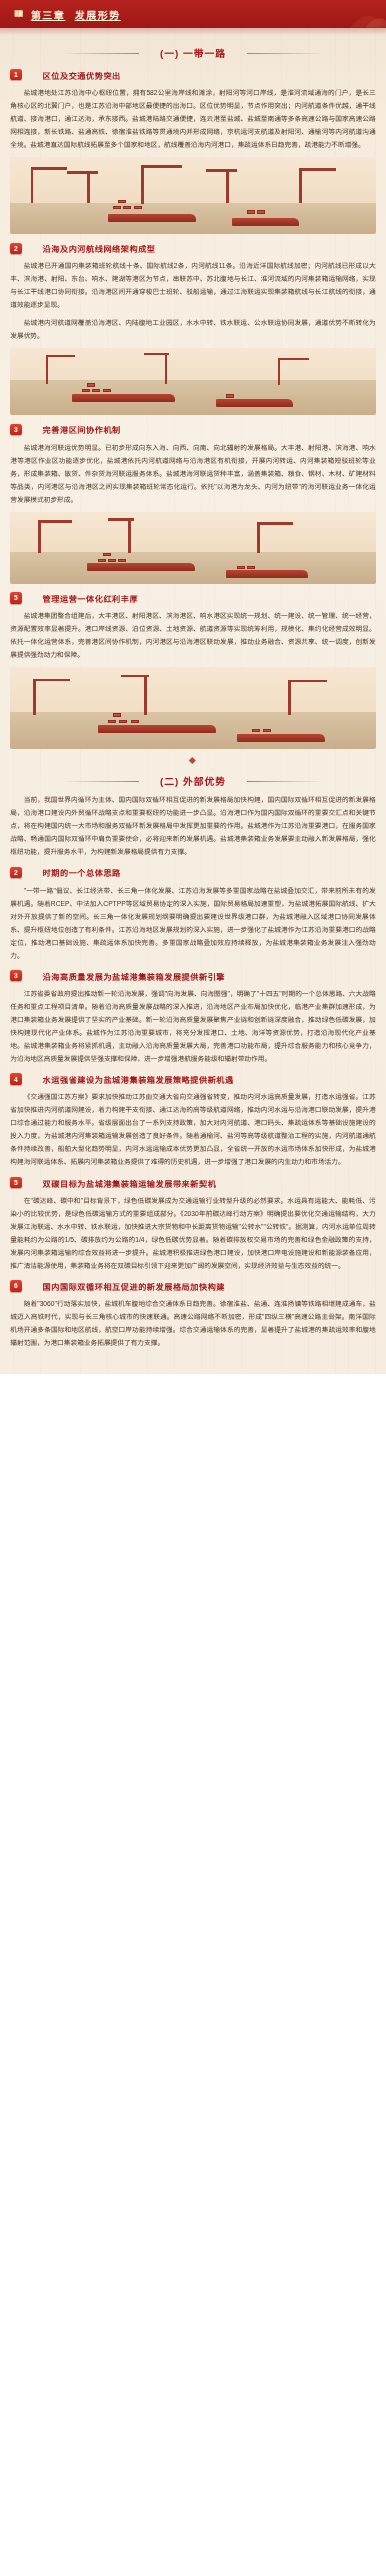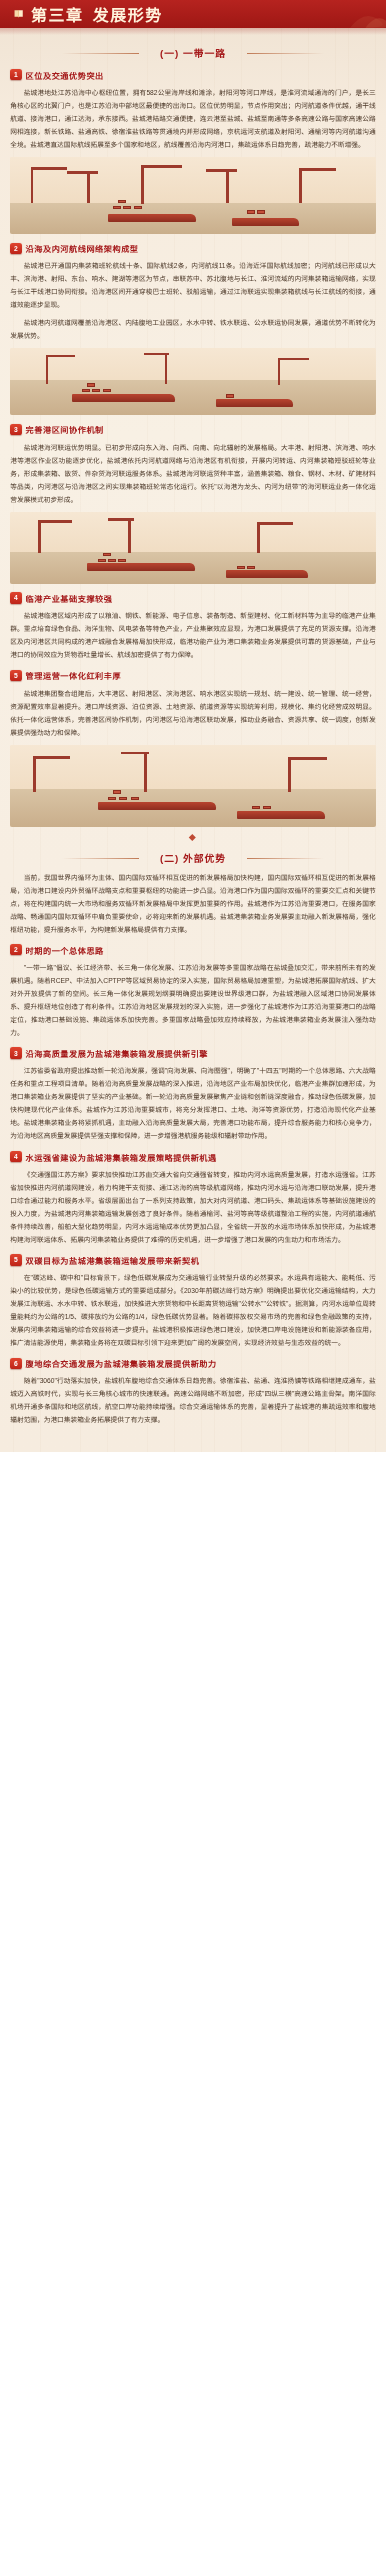--- a/index.html
+++ b/index.html
@@ -42,23 +42,24 @@
     z-index: 3;
   }
   .chapter-header .hdr-icon {
     width: 11.3px; height: 11.3px;
     margin-right: 6.2px;
     display: inline-flex;
     align-items: center; justify-content: center;
   }
   .chapter-title {
     color: #fff3dc;
-    font-size: 16px;
+    font-size: 10px;
     font-weight: bold;
     letter-spacing: 1.5px;
+    text-decoration: underline;
   }
   .hdr-deco {
     position: absolute;
     right: 0; top: 0; bottom: 0;
     width: 82px;
     opacity: 0.35;
   }
 
   
   .section-banner {
@@ -89,21 +90,21 @@
 
   
   .item {
     position: relative;
     margin: 0 10.3px 3.1px;
     z-index: 2;
   }
   .item-title {
     display: flex;
     align-items: center;
-    gap: 4px;
+    gap: 21px;
     margin: 8.2px 0 5.2px;
   }
   .num-badge {
     flex: 0 0 auto;
     width: 11.3px; height: 11.3px;
     border-radius: 2.6px;
     background: linear-gradient(180deg,#e0452f 0%, #bd2318 100%);
     color: #fff;
     font-size: 6.7px;
     font-weight: bold;
@@ -303,27 +304,20 @@
       <div class="ship" style="left:216px; width:82px; bottom:8%;"></div>
       <div class="container" style="left:88px; bottom:30%;"></div>
       <div class="container" style="left:98px; bottom:30%;"></div>
       <div class="container" style="left:108px; bottom:30%;"></div>
       <div class="container" style="left:93px; bottom:38%;"></div>
       <div class="container" style="left:227px; bottom:20%;"></div>
       <div class="container" style="left:237px; bottom:20%;"></div>
     </div>
   </div>
 
-  <div class="item">
-    <div class="item-title">
-      <span class="num-badge">4</span>
-      <span class="t-text">临港产业基础支撑较强</span>
-    </div>
-    <p class="para">盐城港临港区域内形成了以粮油、钢铁、新能源、电子信息、装备制造、新型建材、化工新材料等为主导的临港产业集群。重点培育绿色食品、海洋生物、风电装备等特色产业，产业集聚效应显现，为港口发展提供了充足的货源支撑。沿海港区及内河港区共同构成的港产城融合发展格局加快形成，临港功能产业为港口集装箱业务发展提供可靠的货源基础，产业与港口的协同效应为货物吞吐量增长、航线加密提供了有力保障。</p>
-  </div>
 
   <div class="item">
     <div class="item-title">
       <span class="num-badge">5</span>
       <span class="t-text">管理运营一体化红利丰厚</span>
     </div>
     <p class="para">盐城港集团整合组建后，大丰港区、射阳港区、滨海港区、响水港区实现统一规划、统一建设、统一管理、统一经营，资源配置效率显著提升。港口岸线资源、泊位资源、土地资源、航道资源等实现统筹利用，规模化、集约化经营成效明显。依托一体化运营体系，完善港区间协作机制，内河港区与沿海港区联动发展，推动业务融合、资源共享、统一调度，创新发展提供强劲动力和保障。</p>
     <div class="illus" style="height:82px">
       <div class="sky"></div>
       <div class="sea" style="height:46%"></div>
@@ -388,21 +382,21 @@
       <div class="item-title">
         <span class="num-badge">5</span>
         <span class="t-text">双碳目标为盐城港集装箱运输发展带来新契机</span>
       </div>
       <p class="para">在"碳达峰、碳中和"目标背景下，绿色低碳发展成为交通运输行业转型升级的必然要求。水运具有运能大、能耗低、污染小的比较优势，是绿色低碳运输方式的重要组成部分。《2030年前碳达峰行动方案》明确提出要优化交通运输结构，大力发展江海联运、水水中转、铁水联运，加快推进大宗货物和中长距离货物运输"公转水""公转铁"。据测算，内河水运单位周转量能耗约为公路的1/5、碳排放约为公路的1/4，绿色低碳优势显著。随着碳排放权交易市场的完善和绿色金融政策的支持，发展内河集装箱运输的综合效益将进一步提升。盐城港积极推进绿色港口建设，加快港口岸电设施建设和新能源装备应用，推广清洁能源使用，集装箱业务将在双碳目标引领下迎来更加广阔的发展空间，实现经济效益与生态效益的统一。</p>
     </div>
 
     <div class="item">
       <div class="item-title">
         <span class="num-badge">6</span>
-        <span class="t-text">腹地综合交通发展为盐城港集装箱发展提供新助力</span>
+        <span class="t-text">国内国际双循环相互促进的新发展格局加快构建</span>
       </div>
       <p class="para">随着"3060"行动落实加快，盐城机车腹地综合交通体系日趋完善。徐宿淮盐、盐通、连淮扬镇等铁路相继建成通车，盐城迈入高铁时代，实现与长三角核心城市的快速联通。高速公路网络不断加密，形成"四纵三横"高速公路主骨架。南洋国际机场开通多条国际和地区航线，航空口岸功能持续增强。综合交通运输体系的完善，显著提升了盐城港的集疏运效率和腹地辐射范围，为港口集装箱业务拓展提供了有力支撑。</p>
     </div>
   </div>
 
   <div class="footer-space"></div>
 </div>
 
 
 </body></html>

